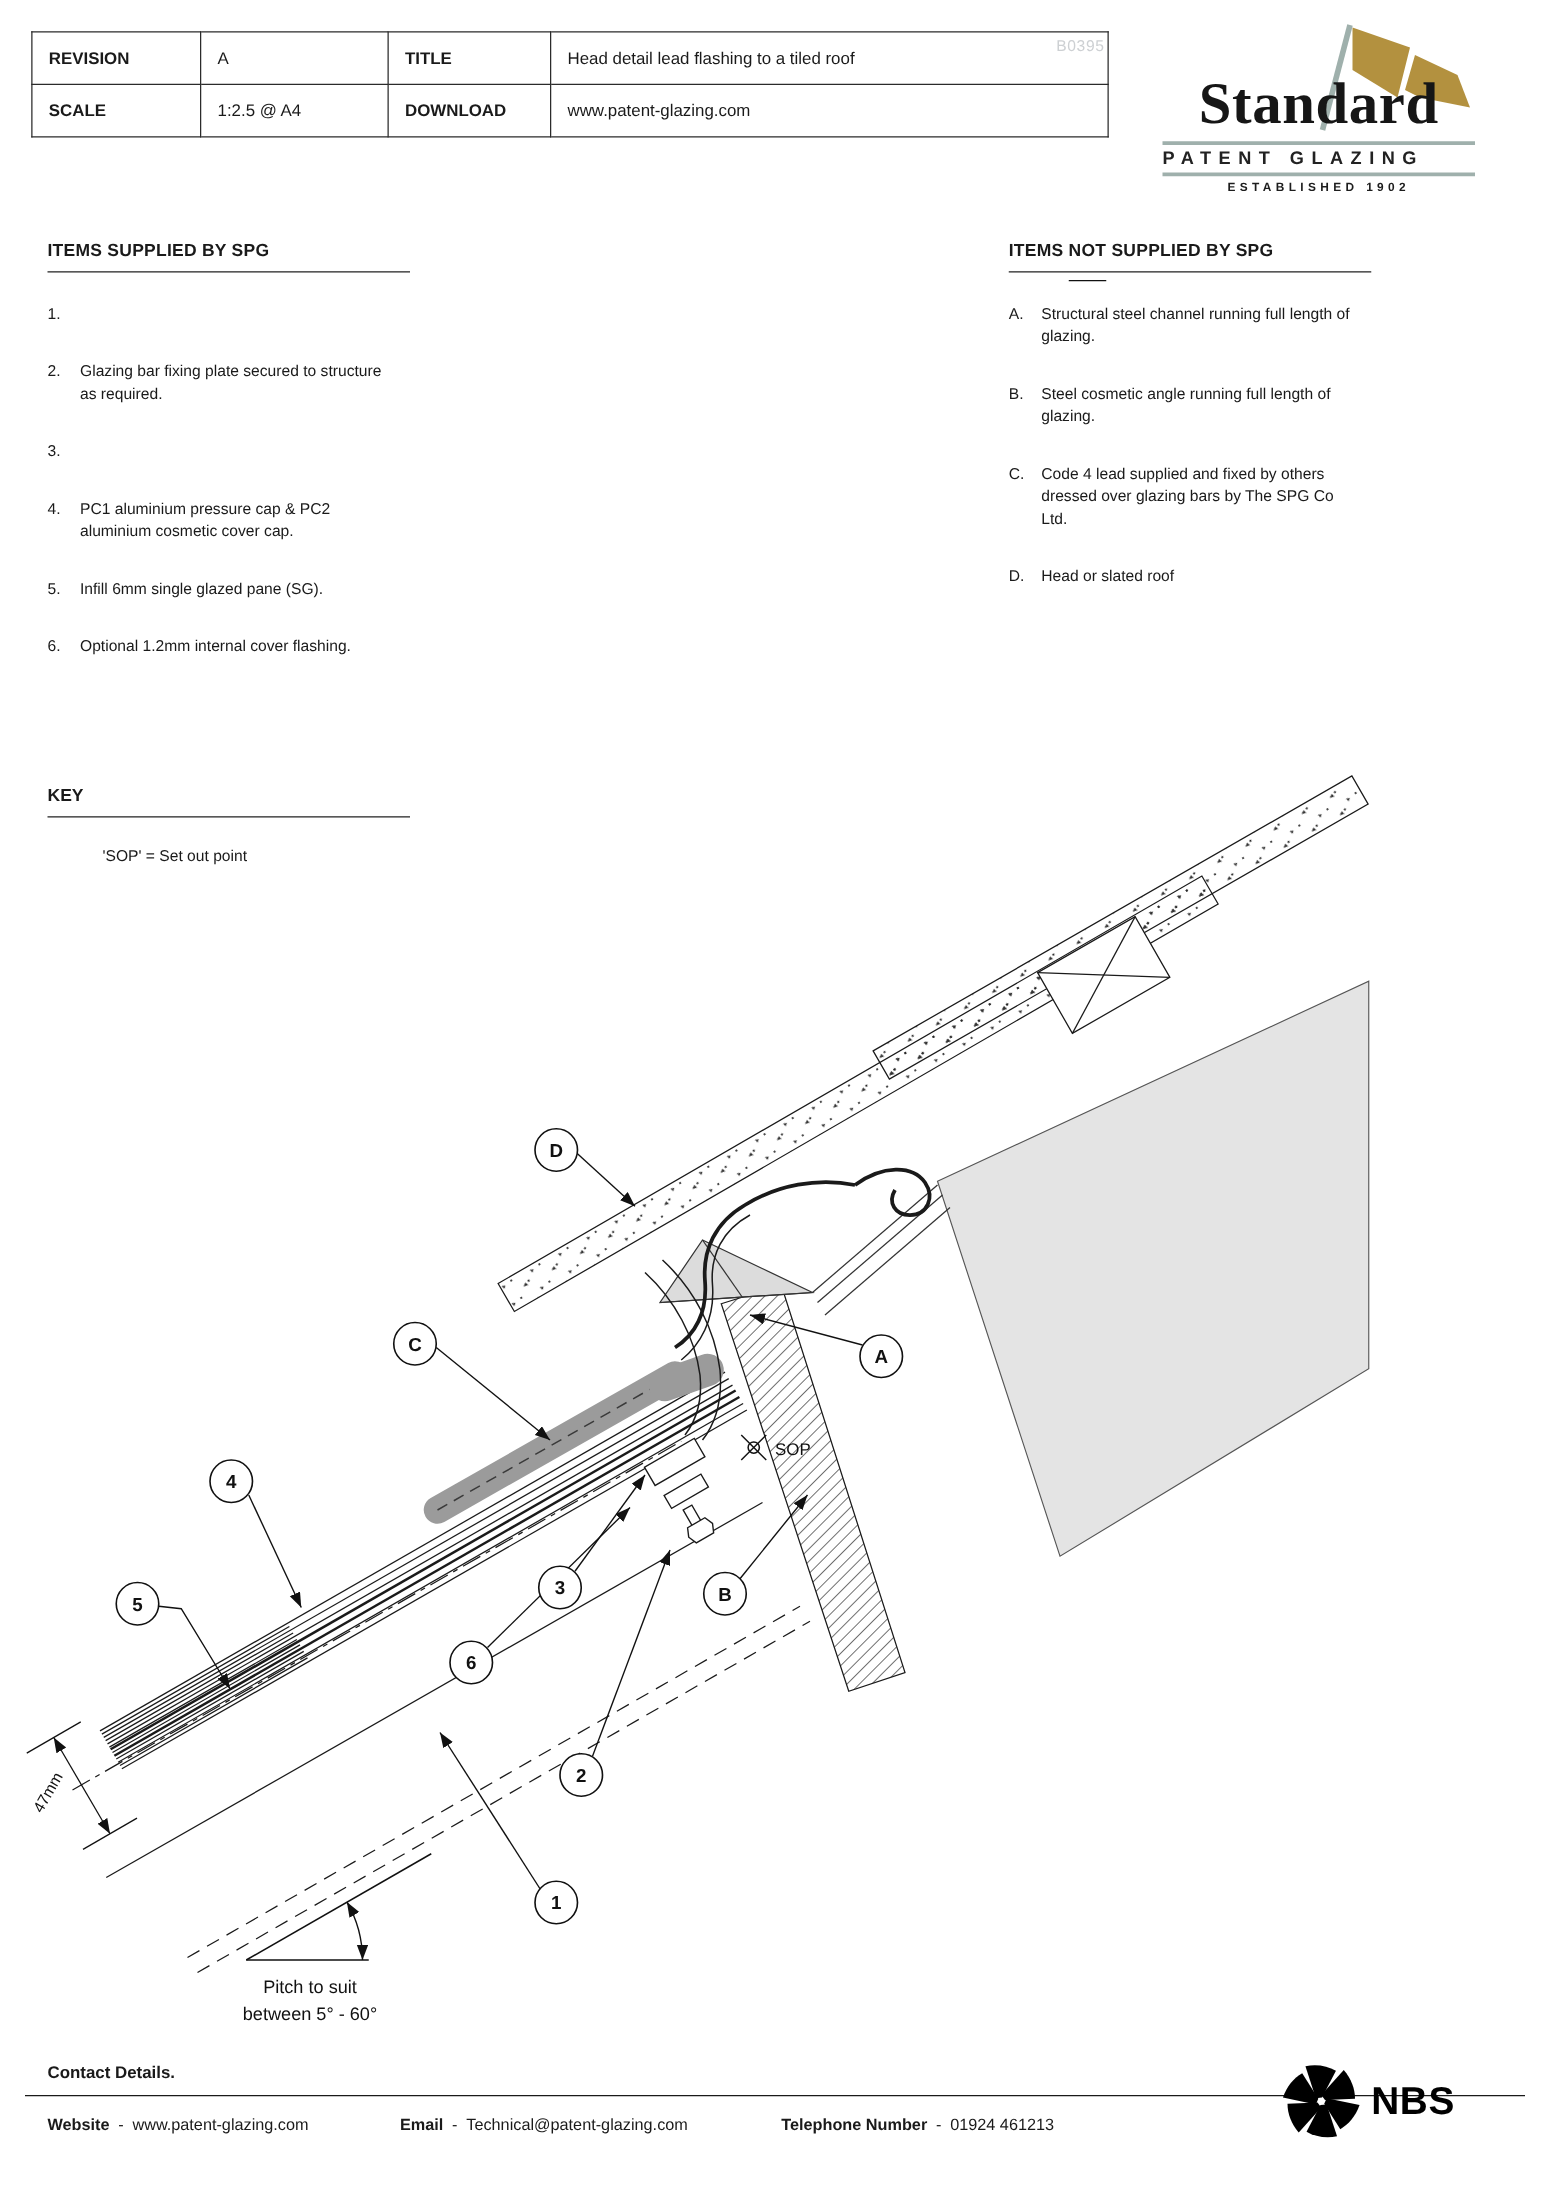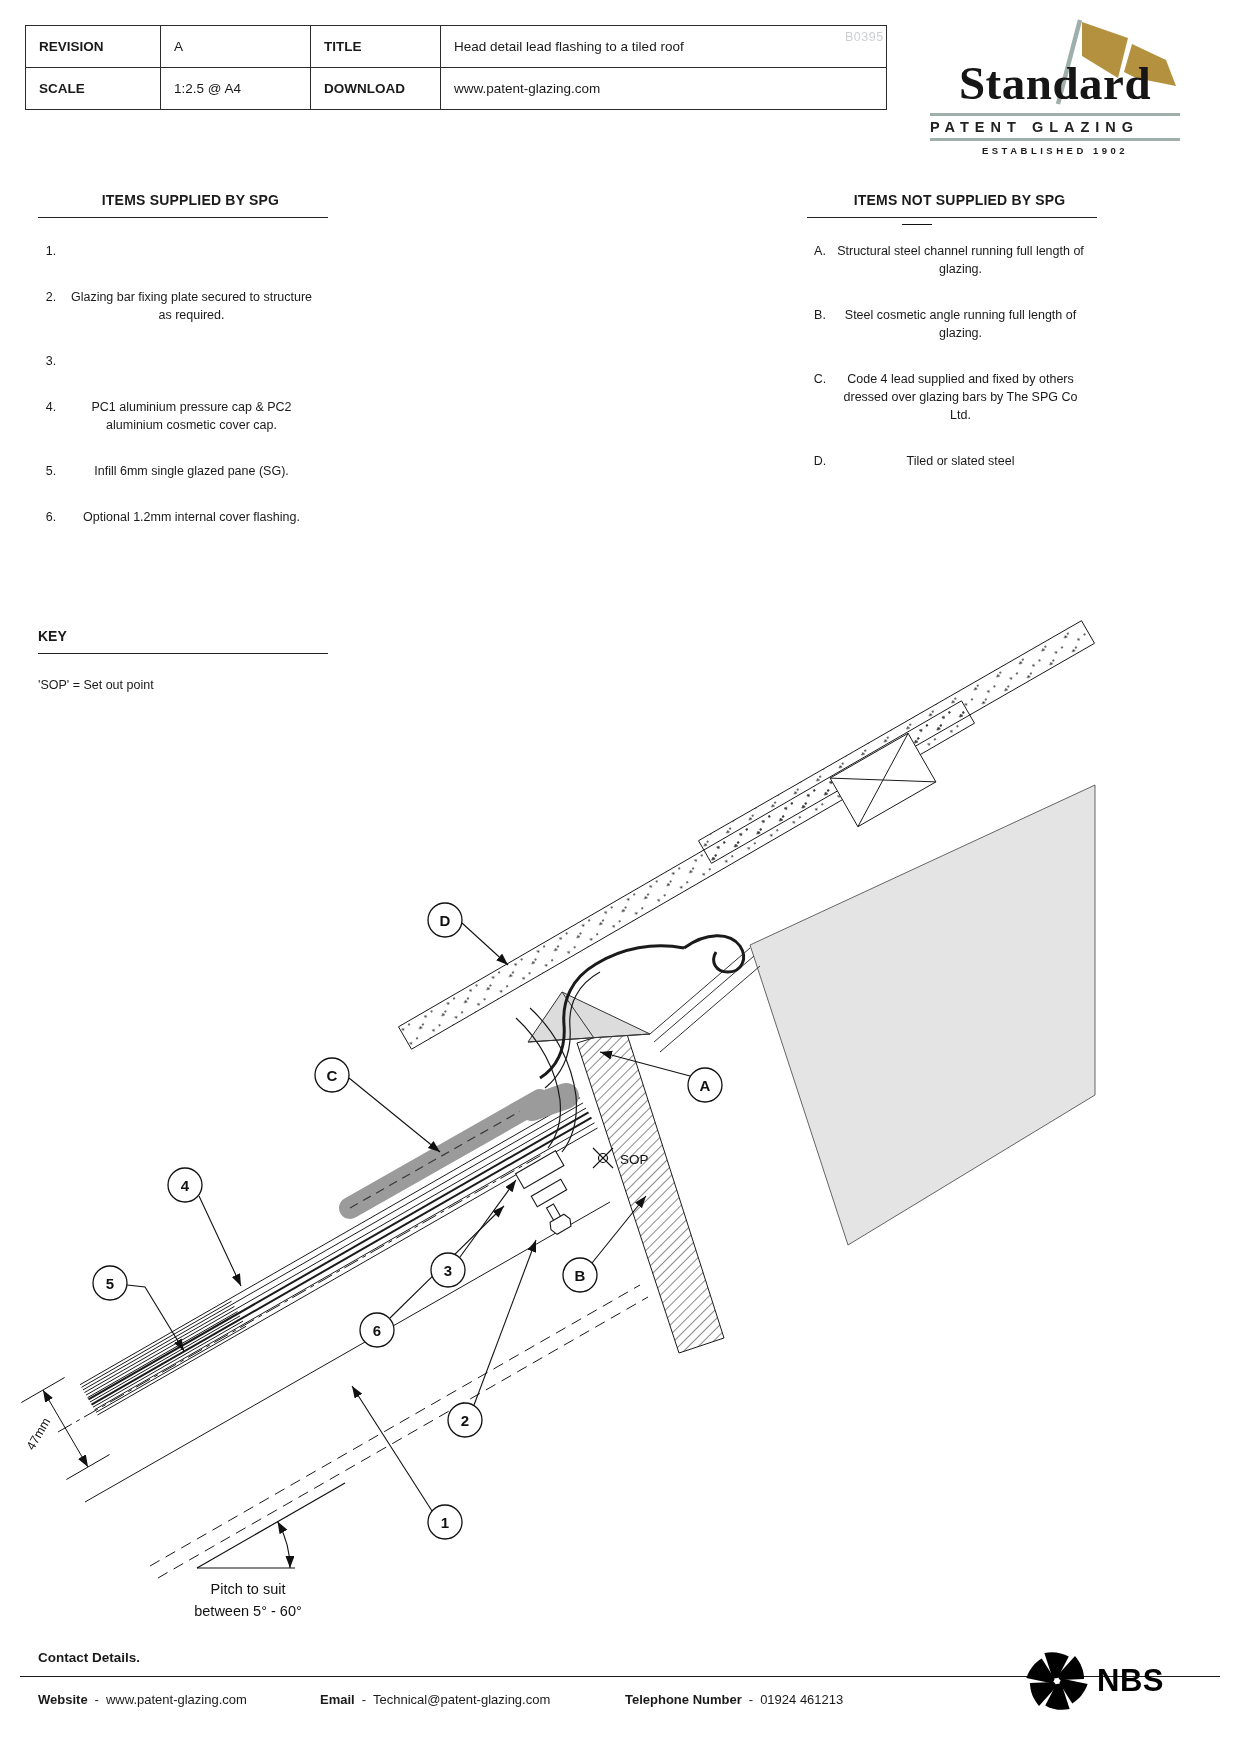--- a/index.html
+++ b/index.html
@@ -17,36 +17,36 @@
   
   .logo { position:absolute; left:930px; top:14px; width:250px; }
   .logo .flag { position:absolute; left:0; top:0; width:250px; height:92px; }
   .logo .brand { position:relative; margin-top:44px; font-family:"Liberation Serif", serif; font-size:47px; font-weight:600; color:#161616; letter-spacing:.5px; text-align:center; line-height:1.1; }
   .logo .rule { height:3px; background:#9fb0ac; margin-top:3px; }
   .logo .sub { margin-top:3px; font-size:14.5px; font-weight:bold; letter-spacing:6px; color:#222; }
   .logo .rule2 { height:3px; background:#9fb0ac; margin-top:3px; }
   .logo .est { margin-top:4px; text-align:center; font-size:9.5px; font-weight:bold; letter-spacing:3.5px; color:#1d1d1d; }
 
   
-  .notes { position:absolute; width:305px;text-align:center; }
+  .notes { position:absolute; width:305px; }
   .notes.left { left:38px; top:192px; }
   .notes.right { left:807px; top:192px; }
   .notes h3 { font-size:14px; font-weight:bold; letter-spacing:.2px; }
   .notes h3 .u { border-bottom:1.6px solid #111; padding-bottom:16px; }
   .notes .hrule { border-bottom:1.3px solid #222; margin-top:9px; width:290px; }
   .notes ol { list-style:none; margin-top:24px; }
   .notes li { display:flex; font-size:12.5px; line-height:1.44; margin-bottom:28px; }
   .notes li .n { width:26px; flex:0 0 26px; }
   .notes li .t { width:255px; }
 
   
   .keyblock { position:absolute; left:38px; top:628px; width:305px; }
   .keyblock h3 { font-size:14px; font-weight:bold; }
   .keyblock .hrule { border-bottom:1.3px solid #222; margin-top:9px; width:290px; }
-  .keyblock .entry { margin-top:24px; font-size:12.5px; }
+  .keyblock .entry { margin-top:24px; font-size:12.5px;margin-left:44px; }
 
   
   .drawing { position:absolute; left:0; top:480px; width:1240px; height:1170px; }
   .drawing text { font-family:"Liberation Sans", sans-serif; fill:#111; }
   .callout circle { fill:#fff; stroke:#111; stroke-width:1.3px; }
   .callout text { font-size:15px; font-weight:bold; text-anchor:middle; }
   .lead-line { stroke:#111; stroke-width:1.1px; fill:none; }
 
   
   .footer-head { position:absolute; left:38px; top:1650px; font-size:13.5px; font-weight:bold; }
@@ -132,21 +132,21 @@
     <li>
         <span class="n">B.</span>
         <span class="t">Steel cosmetic angle running full length of glazing.</span>
       </li>
     <li>
         <span class="n">C.</span>
         <span class="t">Code 4 lead supplied and fixed by others dressed over glazing bars by The SPG Co Ltd.</span>
       </li>
     <li>
         <span class="n">D.</span>
-        <span class="t">Tiled or slated steel</span>
+        <span class="t">Head or slated roof</span>
       </li>
   </ol>
 </div>
 
 <div class="keyblock">
   <h3>KEY</h3>
   <div class="hrule"></div>
   <div class="entry">'SOP' = Set out point</div>
 </div>
 

